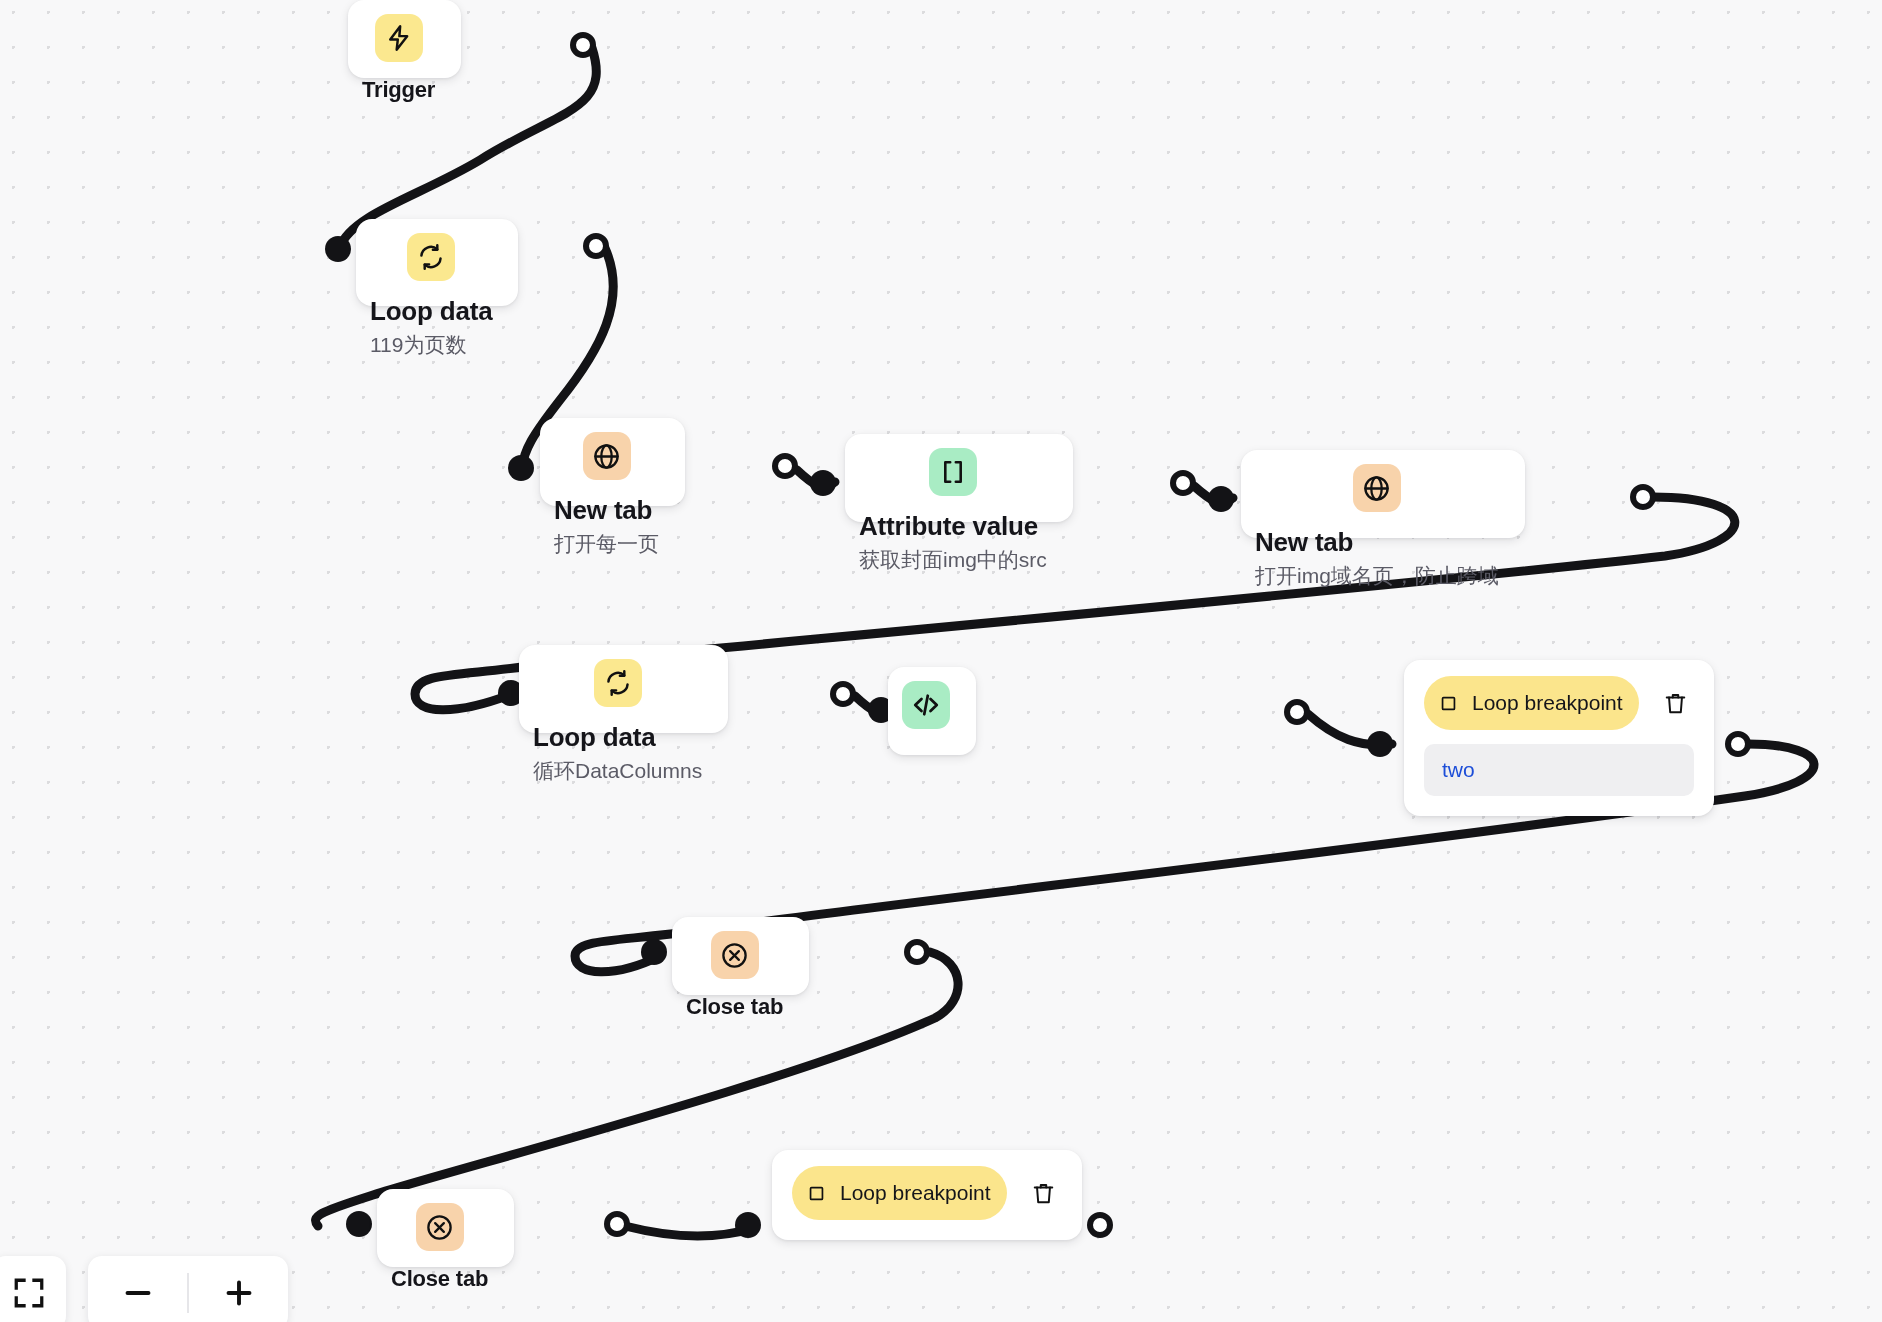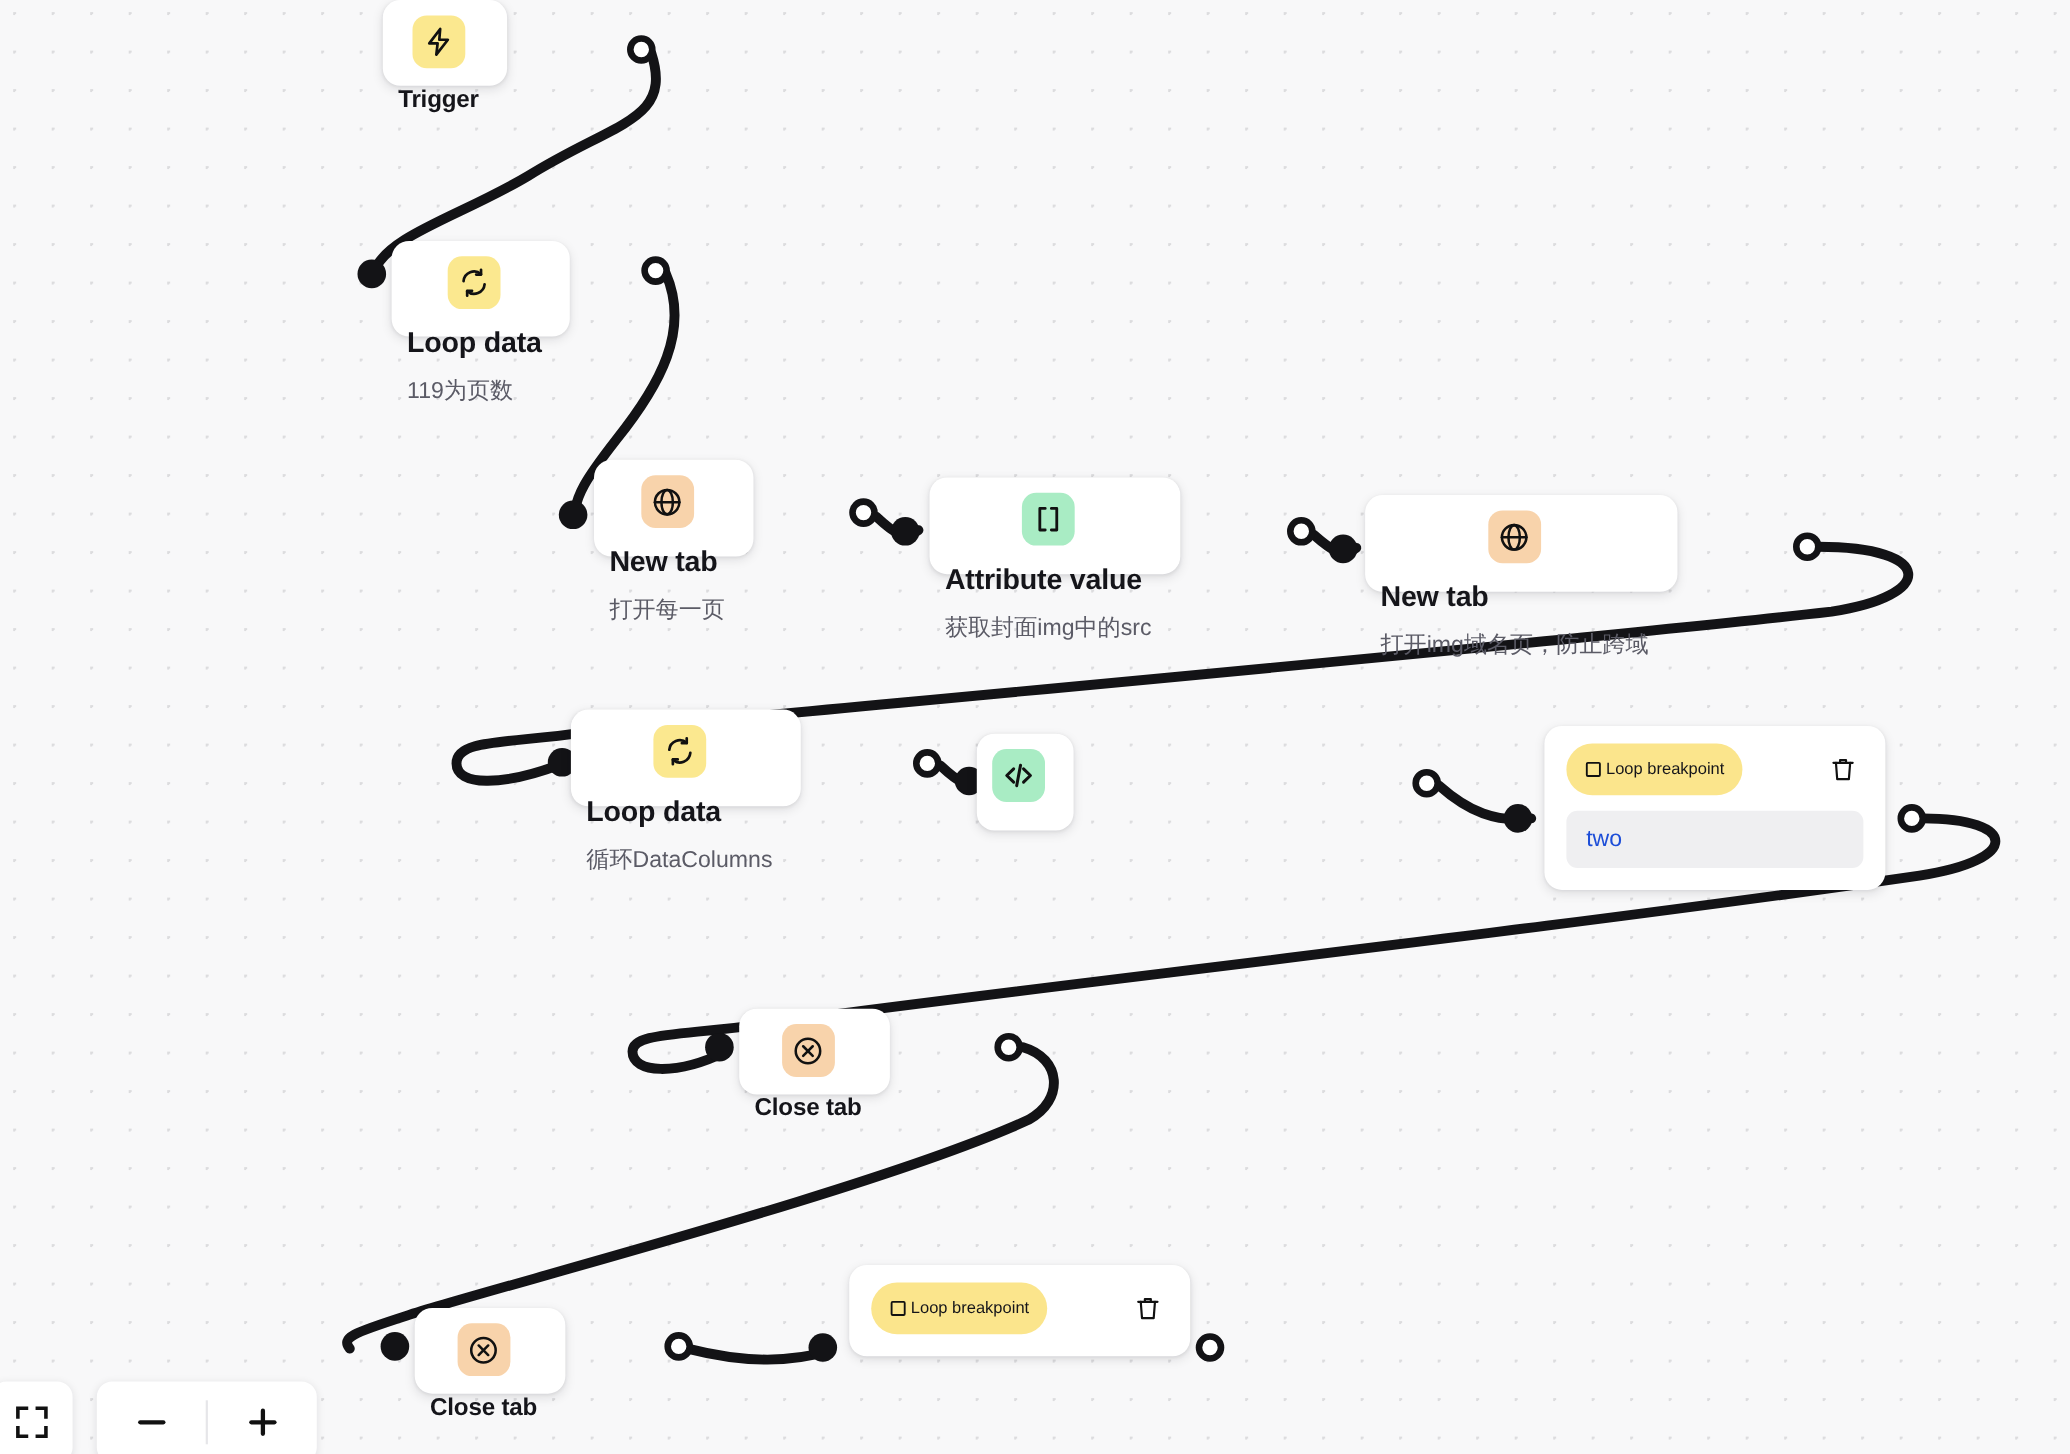--- a/index.html
+++ b/index.html
@@ -88,21 +88,21 @@
     color: #15151a;
     letter-spacing: -0.2px;
     line-height: 1.18;
     white-space: nowrap;
   }
   .node-sub {
     font-size: 21px;
     font-weight: 400;
     color: #5b5b66;
     line-height: 1.2;
-    margin-top: 16px;
+    margin-top: 5px;
     white-space: nowrap;
   }
   .node.single .node-title { font-size: 22px; }
 
   
   .bp-card {
     position: absolute;
     background: #ffffff;
     border-radius: 16px;
     box-shadow: 0 3px 10px rgba(20,20,30,0.10), 0 1px 3px rgba(20,20,30,0.07);
@@ -115,22 +115,22 @@
     align-items: center;
     justify-content: space-between;
     gap: 10px;
   }
   .bp-badge {
     background: #fbe58c;
     border-radius: 999px;
     padding: 15px 16px;
     display: inline-flex;
     align-items: center;
-    gap: 3px;
-    font-size: 15px;
+    gap: 15px;
+    font-size: 21px;
     font-weight: 500;
     color: #15151a;
     white-space: nowrap;
   }
   .bp-trash {
     width: 30px;
     height: 30px;
     display: flex;
     align-items: center;
     justify-content: center;

